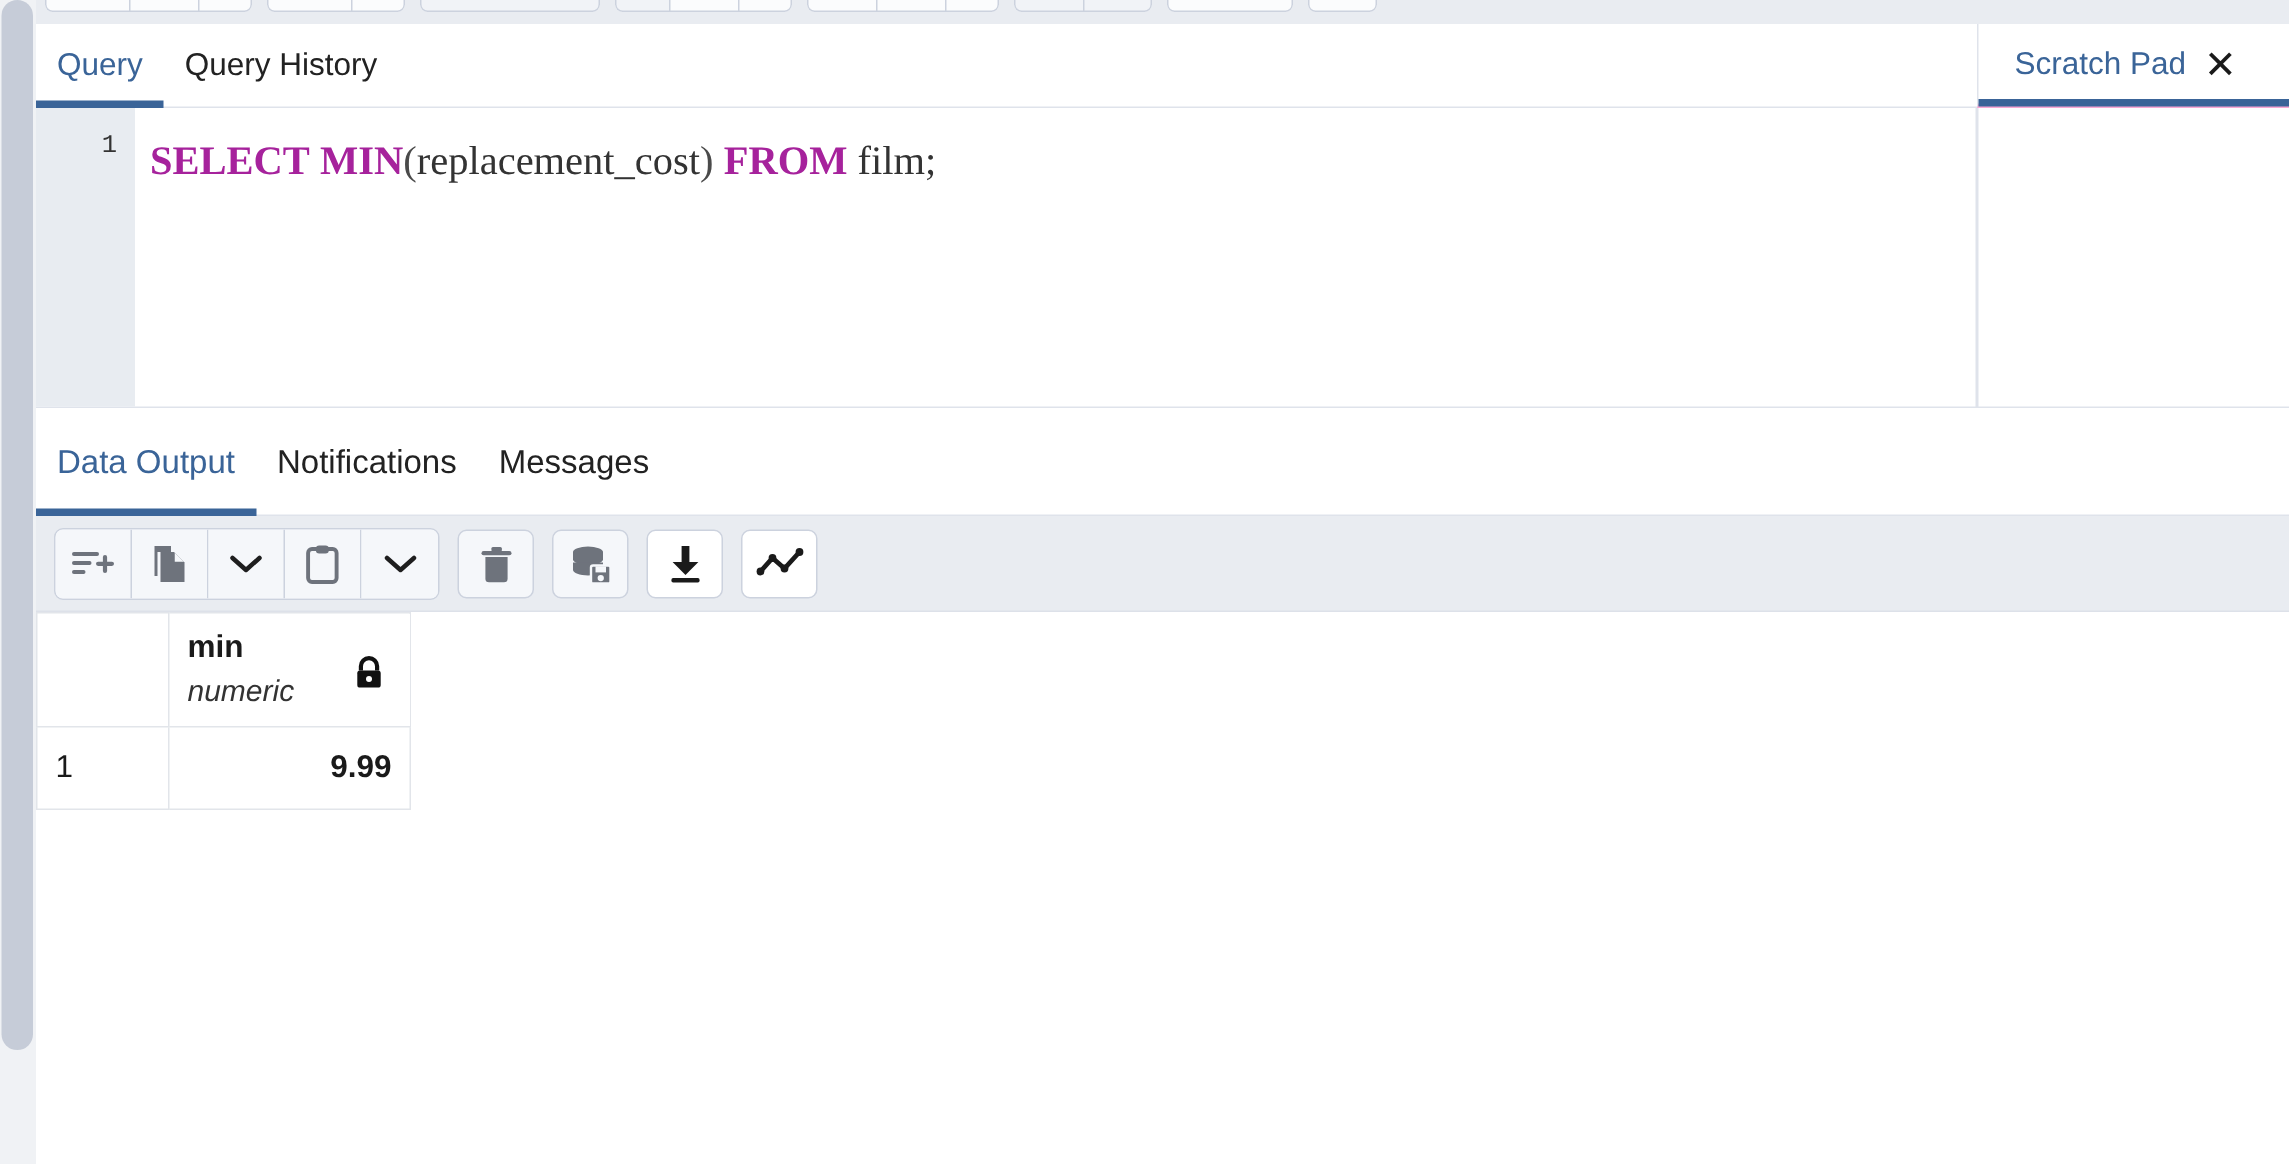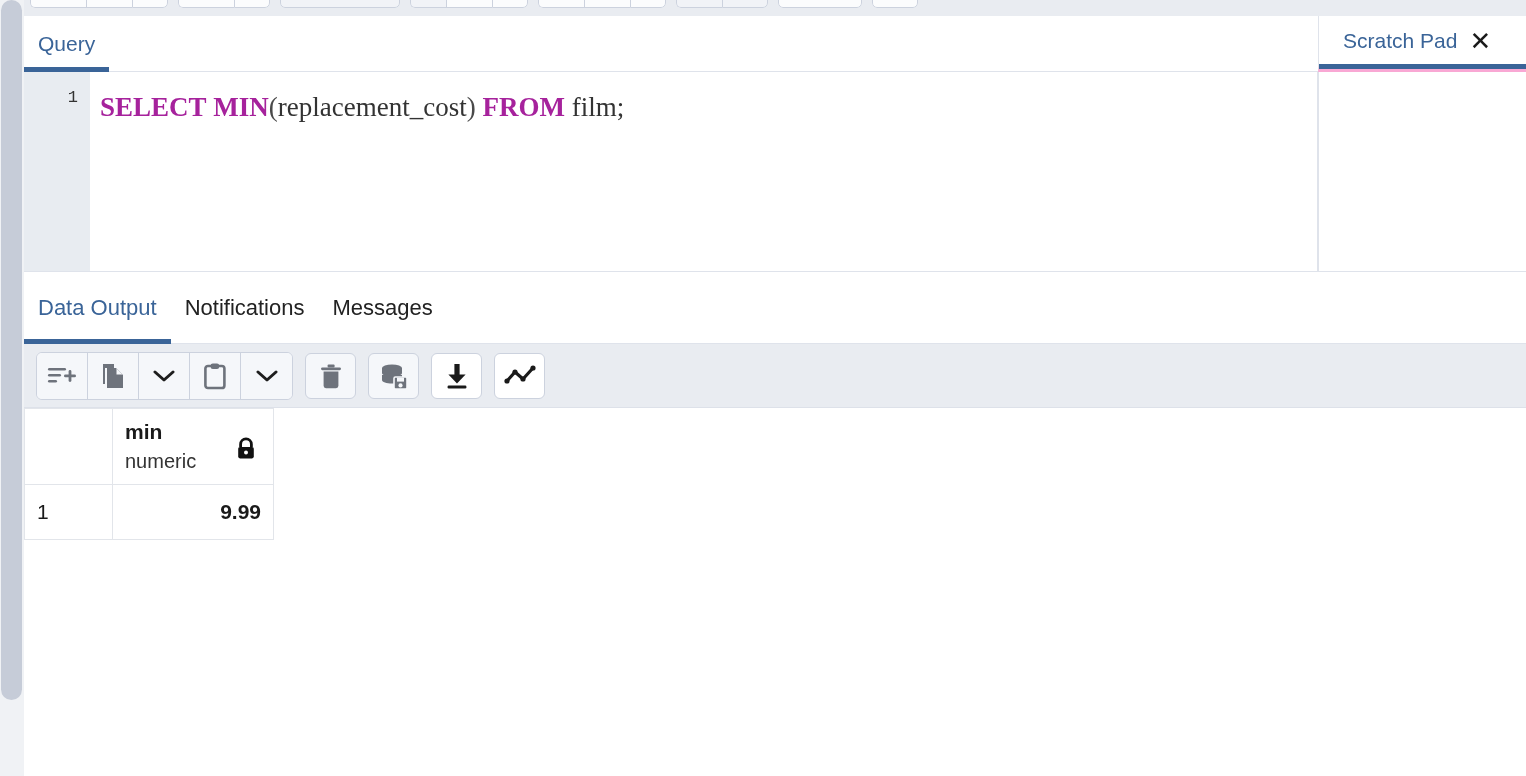--- a/index.html
+++ b/index.html
@@ -125,21 +125,21 @@
     background: #3a6498;
   }
 
   
   .scratch-tabbar {
     position: absolute;
     left: 1294px; top: 0;
     width: 208px; height: 56px;
     background: #ffffff;
     border-left: 1px solid #dfe3eb;
-    border-bottom: 6px solid #f9a8d4;
+    border-bottom: 3px solid #f9a8d4;
     display: flex;
     align-items: center;
   }
   .stab {
     position: relative;
     height: 56px;
     display: flex;
     align-items: center;
     gap: 12px;
     padding: 0 8px 0 24px;
@@ -318,20 +318,21 @@
     font-size: 21px;
     font-weight: bold;
     color: #1a1a1a;
     line-height: 1.45;
   }
   .th-type {
     font-size: 20px;
     font-weight: normal;
     color: #333333;
     line-height: 1.45;
+    font-style: italic;
   }
   .th-lock {
     position: absolute;
     right: 16px;
     top: 28px;
   }
 
   .td-rownum {
     height: 55px;
     padding: 0 12px;
@@ -393,20 +394,23 @@
         <div class="tt-btn wide-b"></div>
       </div>
     </div>
   </div>
 
   <div class="main">
 
     <div class="query-tabbar">
       <div class="qtab active">
         <span>Query</span>
+      </div>
+      <div class="qtab">
+        <span>Query History</span>
       </div>
     </div>
 
     <div class="scratch-tabbar">
       <div class="stab">
         <span>Scratch Pad</span>
         <span class="stab-close">✕</span>
       </div>
     </div>
 

